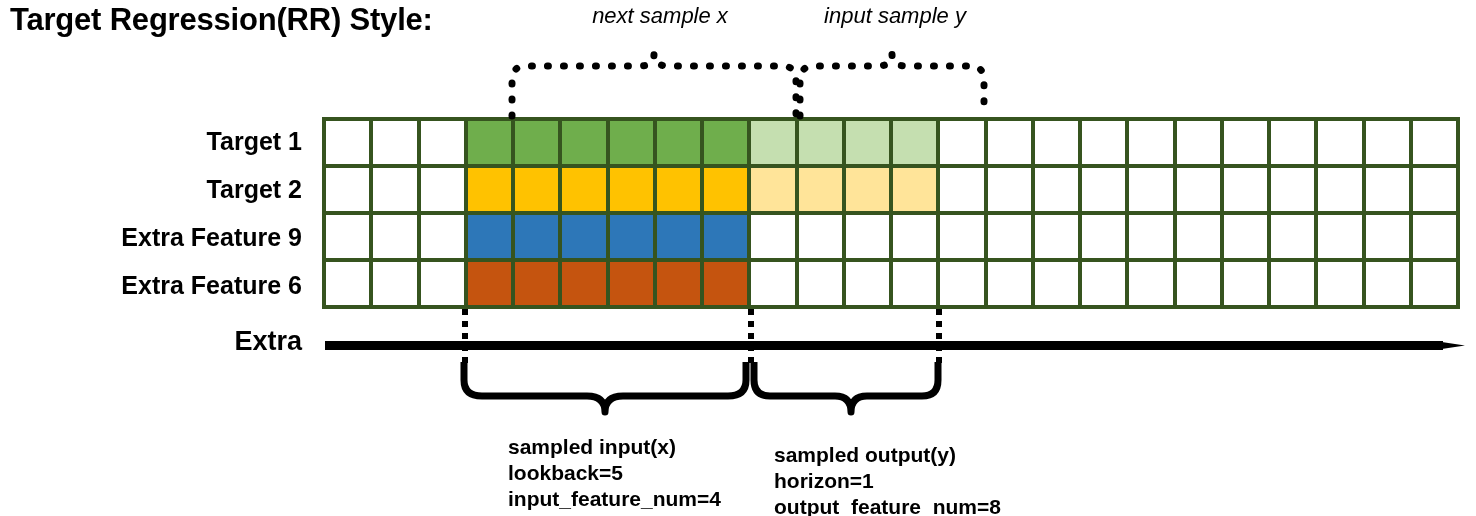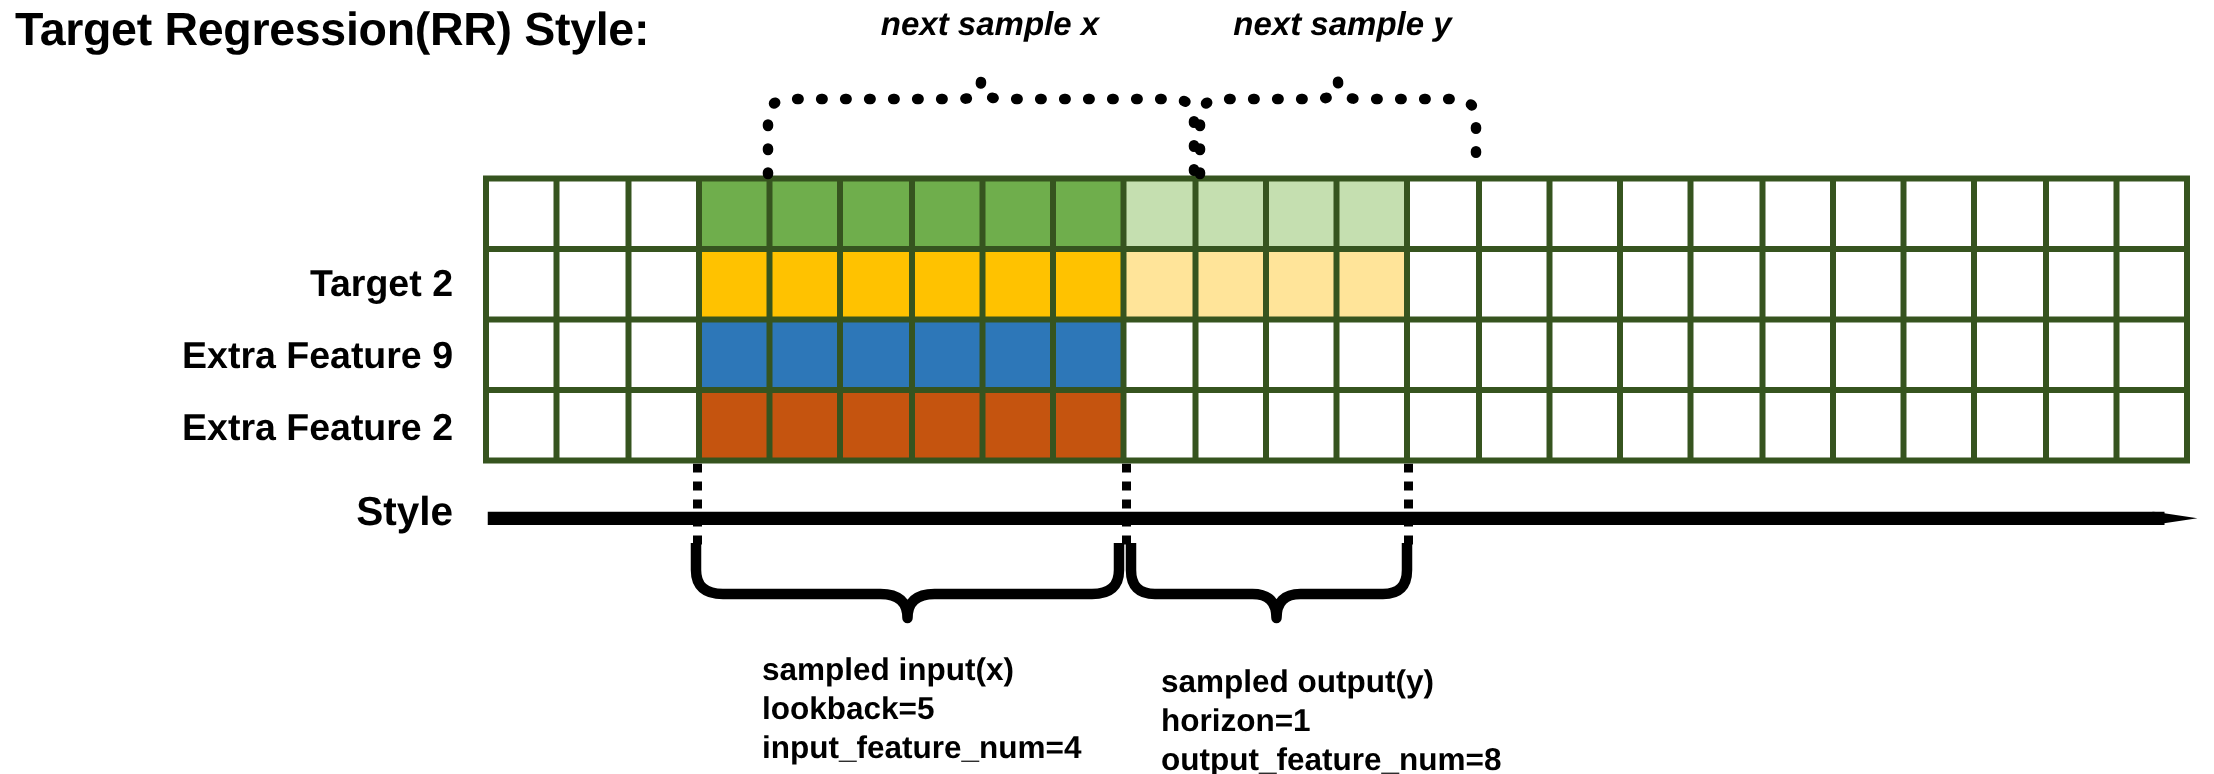--- a/index.html
+++ b/index.html
@@ -102,21 +102,21 @@
     left: 0; top: 0;
     width: 1476px;
     height: 516px;
     pointer-events: none;
   }
 
   
   .top-caption {
     font-size: 22px;
     font-style: italic;
-    font-weight: 700;
+    font-weight: 400;
     white-space: nowrap;
     text-align: center;
   }
   #cap-next-x { left: 580px; top: 3px; width: 160px; }
   #cap-next-y { left: 815px; top: 3px; width: 160px; }
 
   
   .bottom-caption {
     font-size: 21px;
     font-weight: 600;
@@ -128,23 +128,24 @@
   .bottom-caption .ln { display: block; }
 </style>
 </head>
 <body>
 
 <div id="stage">
 
   <div class="abs" id="title">Target Regression(RR) Style:</div>
 
   <div class="abs" id="rowlabels">
+    <div class="rl-slot" style="top:0px">Target 1</div>
     <div class="rl-slot" style="top:48px">Target 2</div>
     <div class="rl-slot" style="top:96px">Extra Feature 9</div>
-    <div class="rl-slot" style="top:144px">Extra Feature 2</div>
+    <div class="rl-slot" style="top:144px">Extra Feature 6</div>
   </div>
 
   <div class="abs" id="grid">
       <div class="cell" style="background: rgb(255, 255, 255);"></div>
       <div class="cell" style="background: rgb(255, 255, 255);"></div>
       <div class="cell" style="background: rgb(255, 255, 255);"></div>
       <div class="cell" style="background: rgb(111, 174, 76);"></div>
       <div class="cell" style="background: rgb(111, 174, 76);"></div>
       <div class="cell" style="background: rgb(111, 174, 76);"></div>
       <div class="cell" style="background: rgb(111, 174, 76);"></div>
@@ -232,21 +233,21 @@
       <div class="cell" style="background: rgb(255, 255, 255);"></div>
       <div class="cell" style="background: rgb(255, 255, 255);"></div>
       <div class="cell" style="background: rgb(255, 255, 255);"></div>
       <div class="cell" style="background: rgb(255, 255, 255);"></div>
       <div class="cell" style="background: rgb(255, 255, 255);"></div>
       <div class="cell" style="background: rgb(255, 255, 255);"></div>
       <div class="cell" style="background: rgb(255, 255, 255);"></div>
       <div class="cell" style="background: rgb(255, 255, 255);"></div>
     </div>
 
-  <div class="abs" id="time-label">Style</div>
+  <div class="abs" id="time-label">Extra</div>
   <svg class="abs" id="time-axis" viewBox="0 0 1140 9">
     <line x1="0" y1="4.5" x2="1118" y2="4.5" stroke="#000" stroke-width="9"></line>
     <polygon points="1110,0 1140,4.5 1110,9" fill="#000"></polygon>
   </svg>
 
   <div class="abs vdot" style="left:462px; top:309px; height:55px;"></div>
   <div class="abs vdot" style="left:748px; top:309px; height:55px;"></div>
   <div class="abs vdot" style="left:936px; top:309px; height:55px;"></div>
 
   <svg class="abs" id="overlay" viewBox="0 0 1476 516">
@@ -254,21 +255,21 @@
     <path d="M 512,116 L 512,80 Q 512,66 526,66 L 640,66 Q 654,66 654,54 Q 654,66 668,66 L 782,66 Q 796,66 796,80 L 796,116" fill="none" stroke="#000" stroke-width="7" stroke-linecap="round" stroke-dasharray="1 15"></path>
 
     <path d="M 800,116 L 800,80 Q 800,66 814,66 L 878,66 Q 892,66 892,54 Q 892,66 906,66 L 970,66 Q 984,66 984,80 L 984,116" fill="none" stroke="#000" stroke-width="7" stroke-linecap="round" stroke-dasharray="1 15"></path>
 
     <path d="M 464,362 L 464,380 Q 464,396 482,396 L 587,396 Q 605,396 605,412 Q 605,396 623,396 L 728,396 Q 746,396 746,380 L 746,362" fill="none" stroke="#000" stroke-width="7" stroke-linecap="butt" stroke-linejoin="round"></path>
 
     <path d="M 754,362 L 754,380 Q 754,396 770,396 L 835,396 Q 851,396 851,412 Q 851,396 867,396 L 922,396 Q 938,396 938,380 L 938,362" fill="none" stroke="#000" stroke-width="7" stroke-linecap="butt" stroke-linejoin="round"></path>
   </svg>
 
   <div class="abs top-caption" id="cap-next-x">next sample x</div>
-  <div class="abs top-caption" id="cap-next-y">next sample y</div>
+  <div class="abs top-caption" id="cap-next-y">input sample y</div>
 
   <div class="abs bottom-caption" id="cap-input">
     <span class="ln">sampled input(x)</span>
     <span class="ln">lookback=5</span>
     <span class="ln">input_feature_num=4</span>
   </div>
   <div class="abs bottom-caption" id="cap-output">
     <span class="ln">sampled output(y)</span>
     <span class="ln">horizon=1</span>
     <span class="ln">output_feature_num=8</span>

